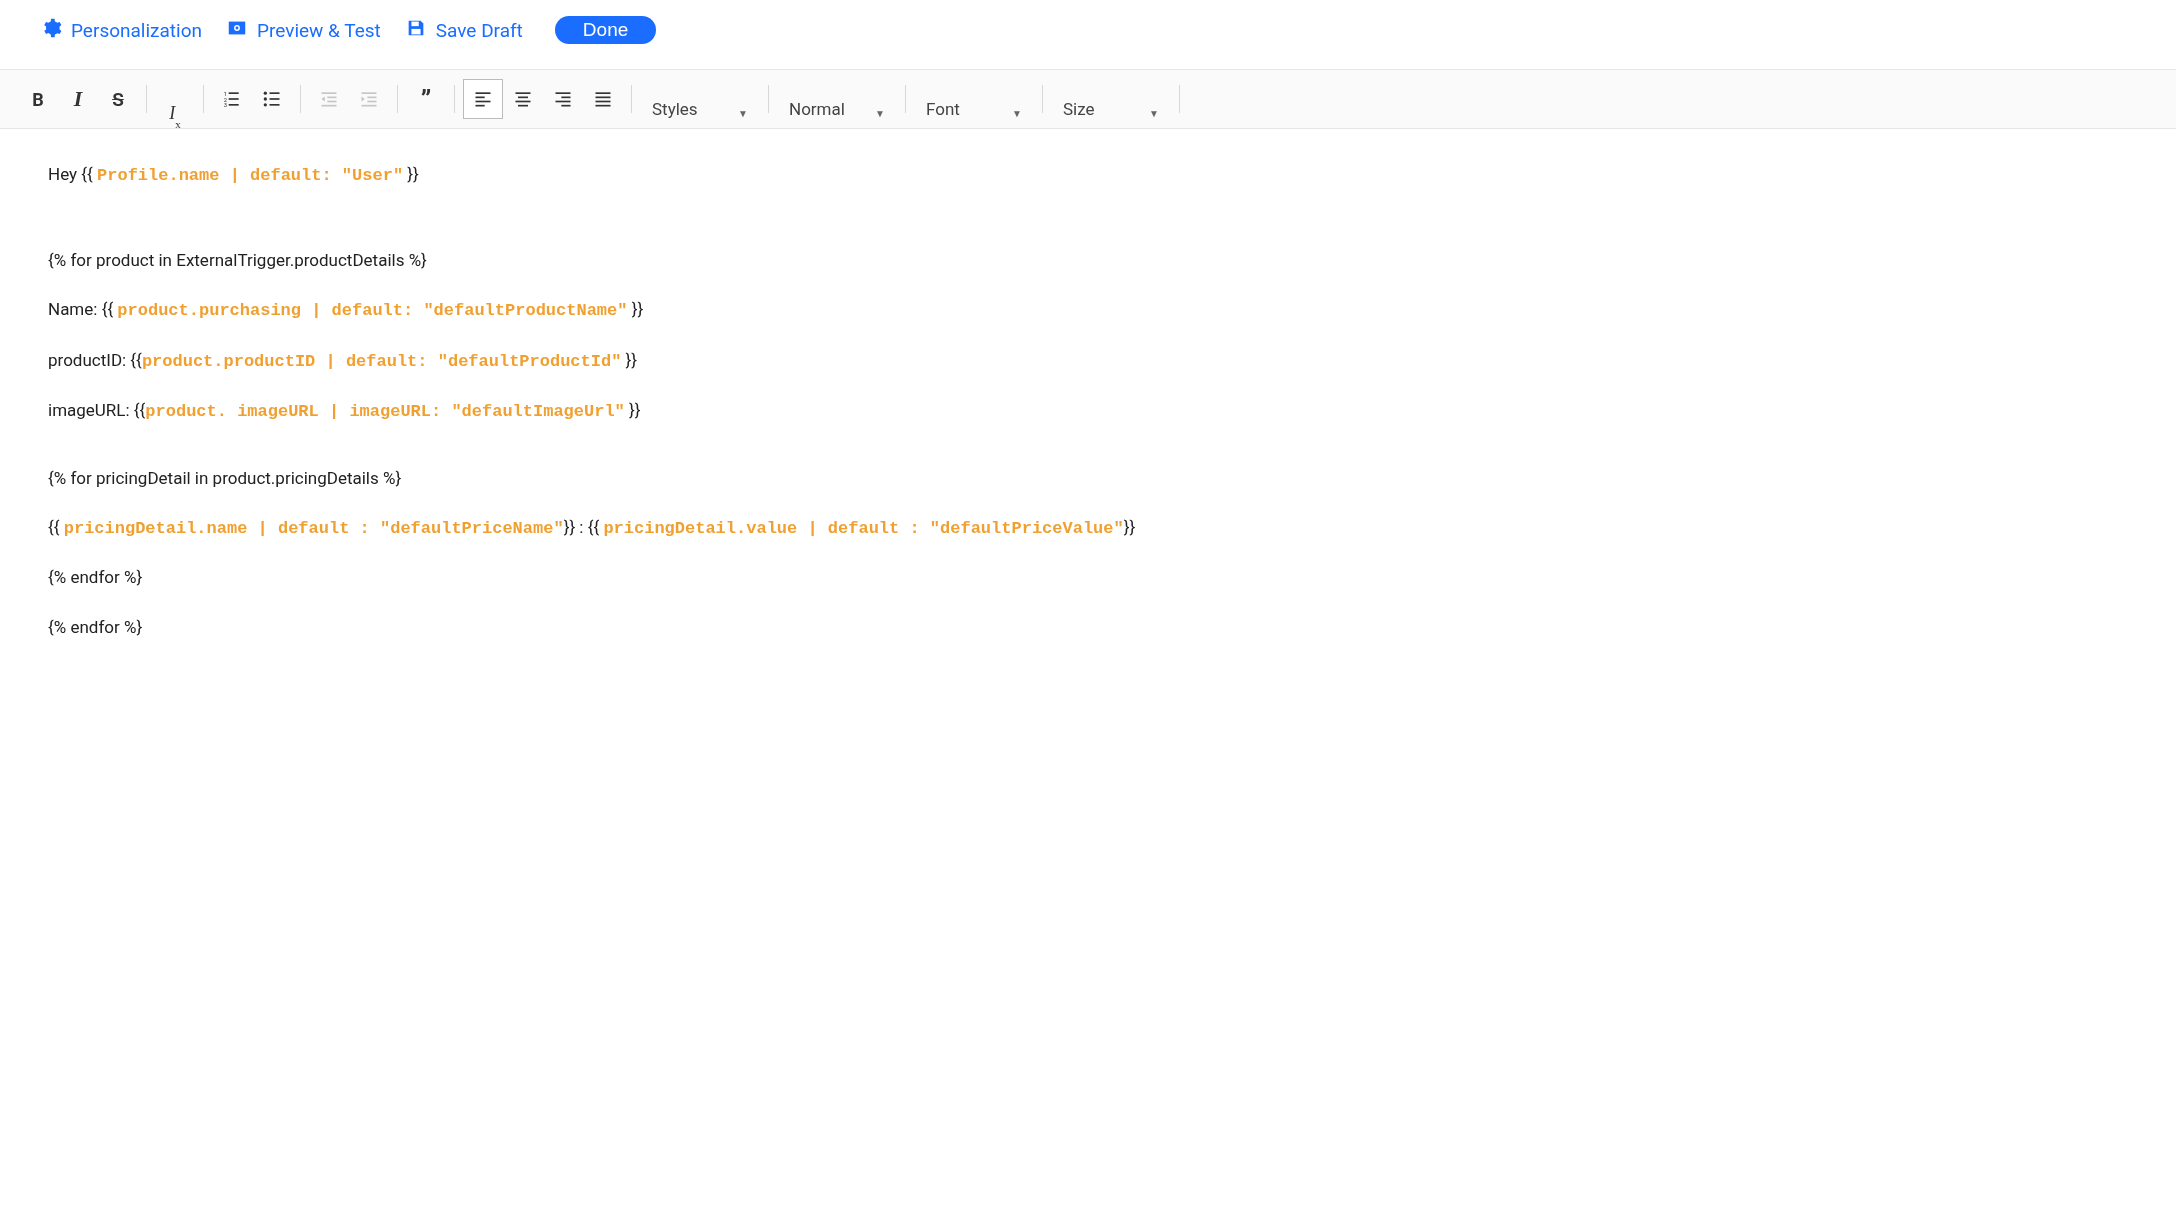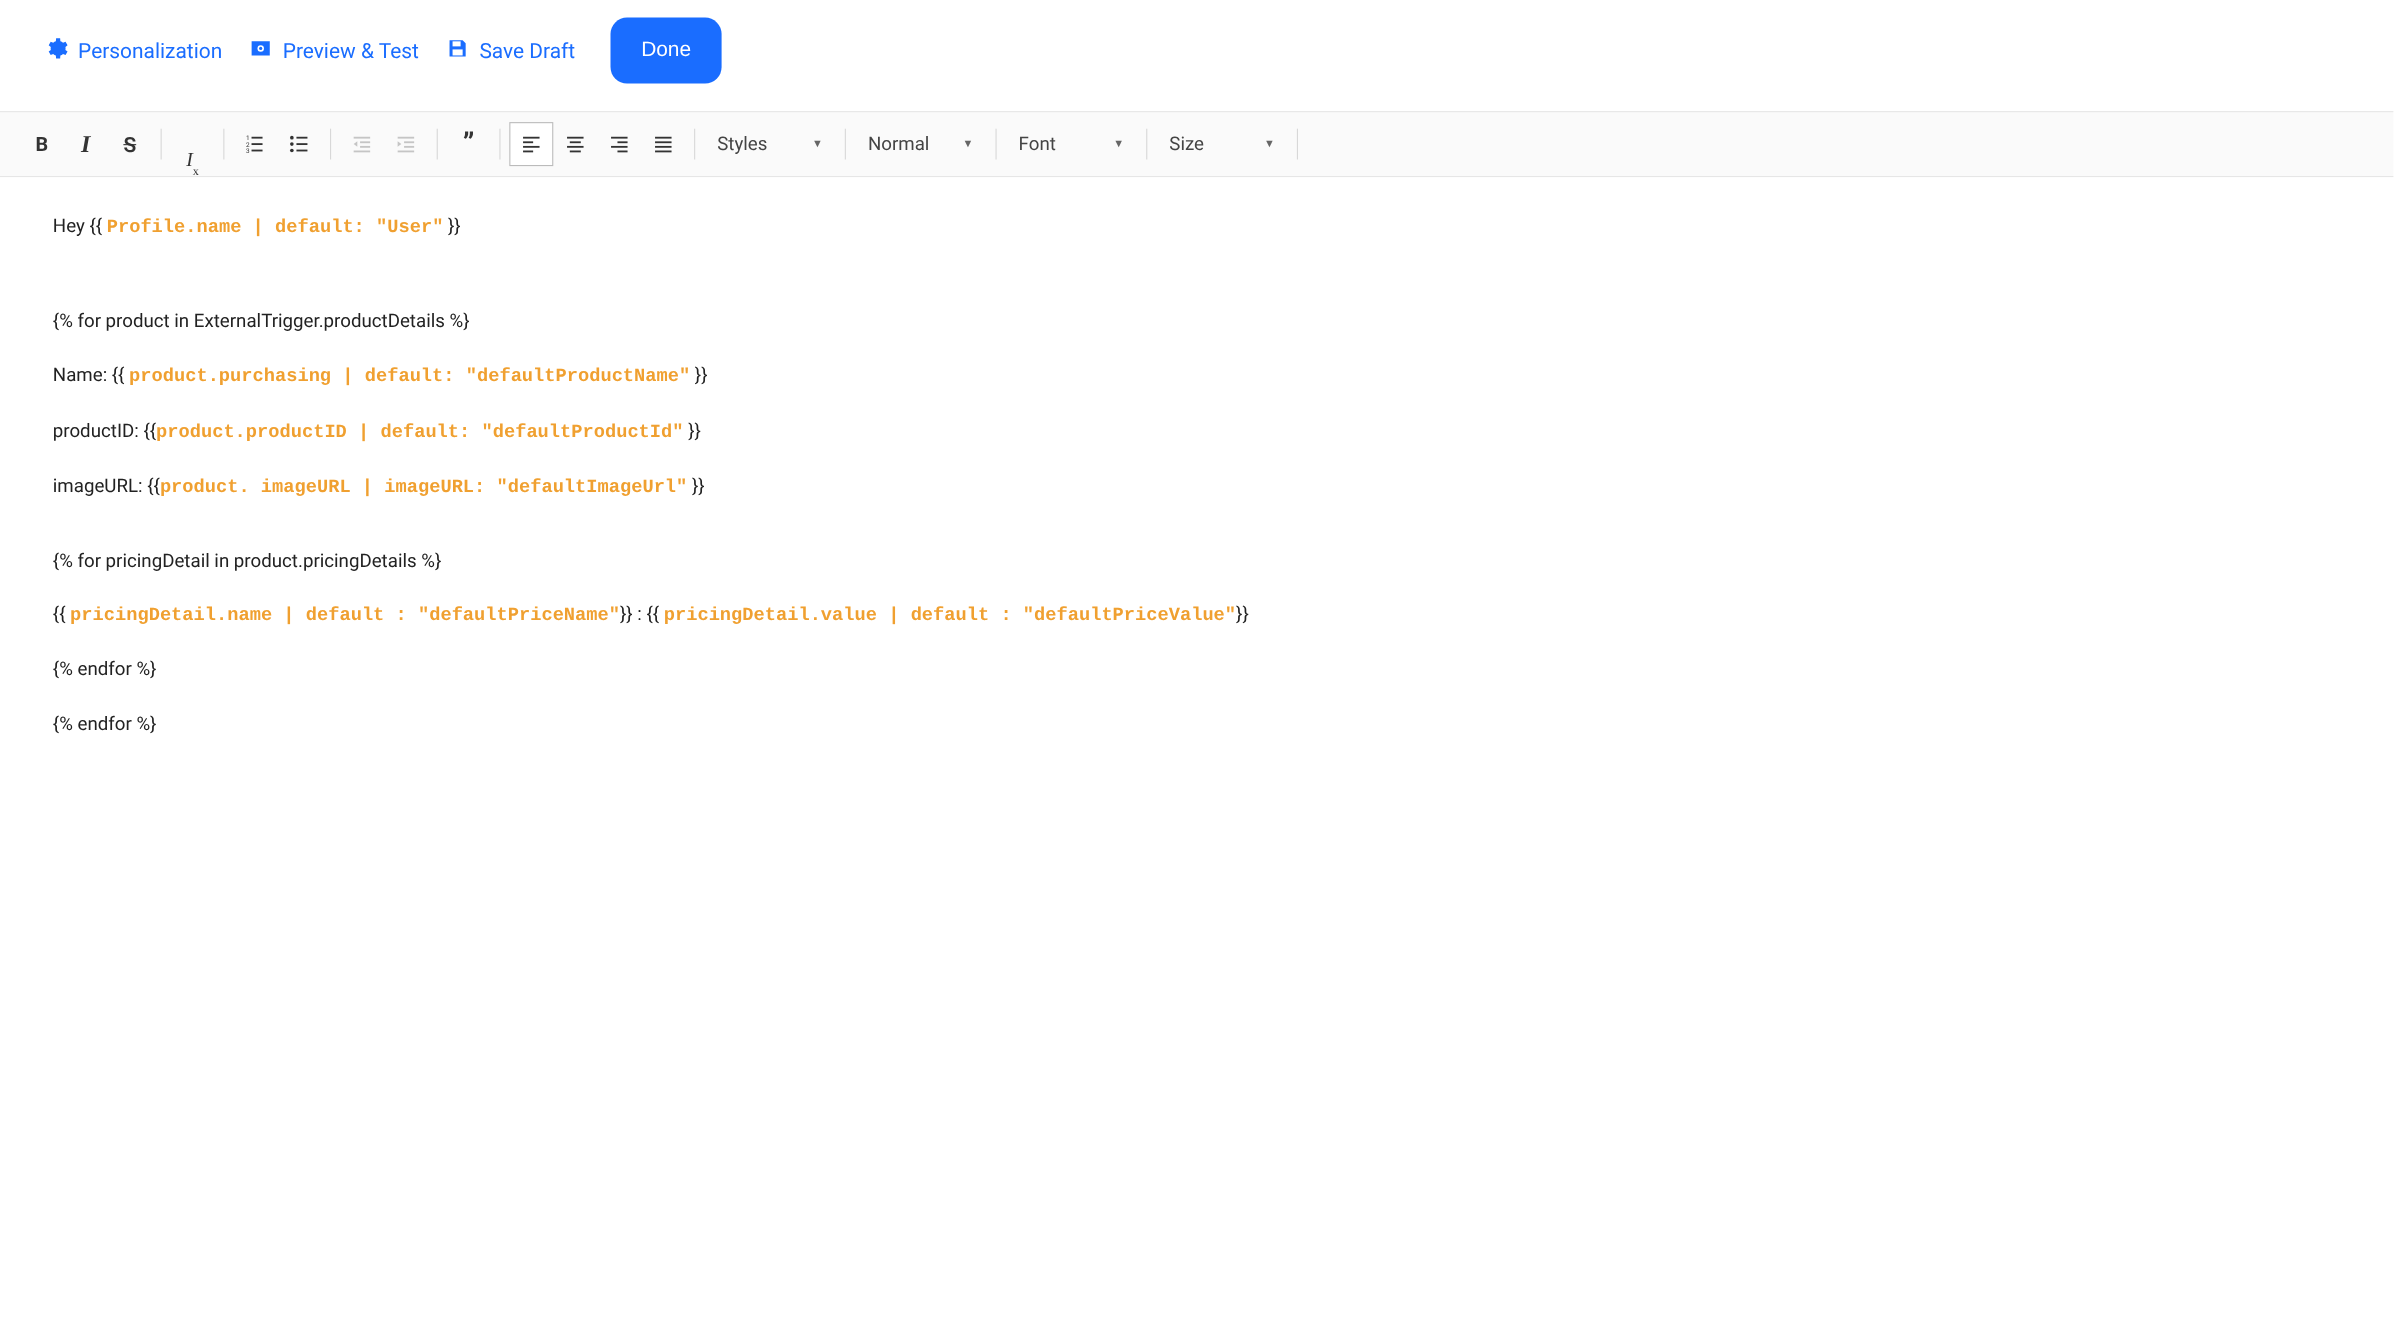--- a/index.html
+++ b/index.html
@@ -23,21 +23,21 @@
   font-size: 19px;
   font-weight: 400;
   cursor: pointer;
 }
 .topbar-link svg { width: 22px; height: 22px; fill: #1a6dff; }
 .done-btn {
   background: #1a6dff;
   color: #fff;
   border: none;
   border-radius: 15px;
-  padding: 19px 28px;
+  padding: 3px 28px;
   font-size: 19px;
   font-weight: 500;
   cursor: pointer;
   margin-left: 8px;
 }
 .toolbar-wrap {
   border-top: 1px solid #e6e6e6;
   border-bottom: 1px solid #e6e6e6;
   background: #fafafa;
   padding: 0 18px;
@@ -64,21 +64,21 @@
 .tb-btn.disabled { color: #c5c5c5; cursor: default; }
 .tb-btn.disabled svg { fill: #c5c5c5; }
 .tb-sep {
   width: 1px;
   height: 28px;
   background: #d8d8d8;
   margin: 0 8px;
 }
 .tb-select {
   display: inline-flex;
-  align-items: center;
+  align-items: flex-end;
   justify-content: space-between;
   min-width: 120px;
   padding: 0 12px;
   height: 40px;
   font-size: 17px;
   color: #444;
   cursor: pointer;
 }
 .tb-select .caret { font-size: 10px; color: #666; margin-left: 16px; }
 .editor {

